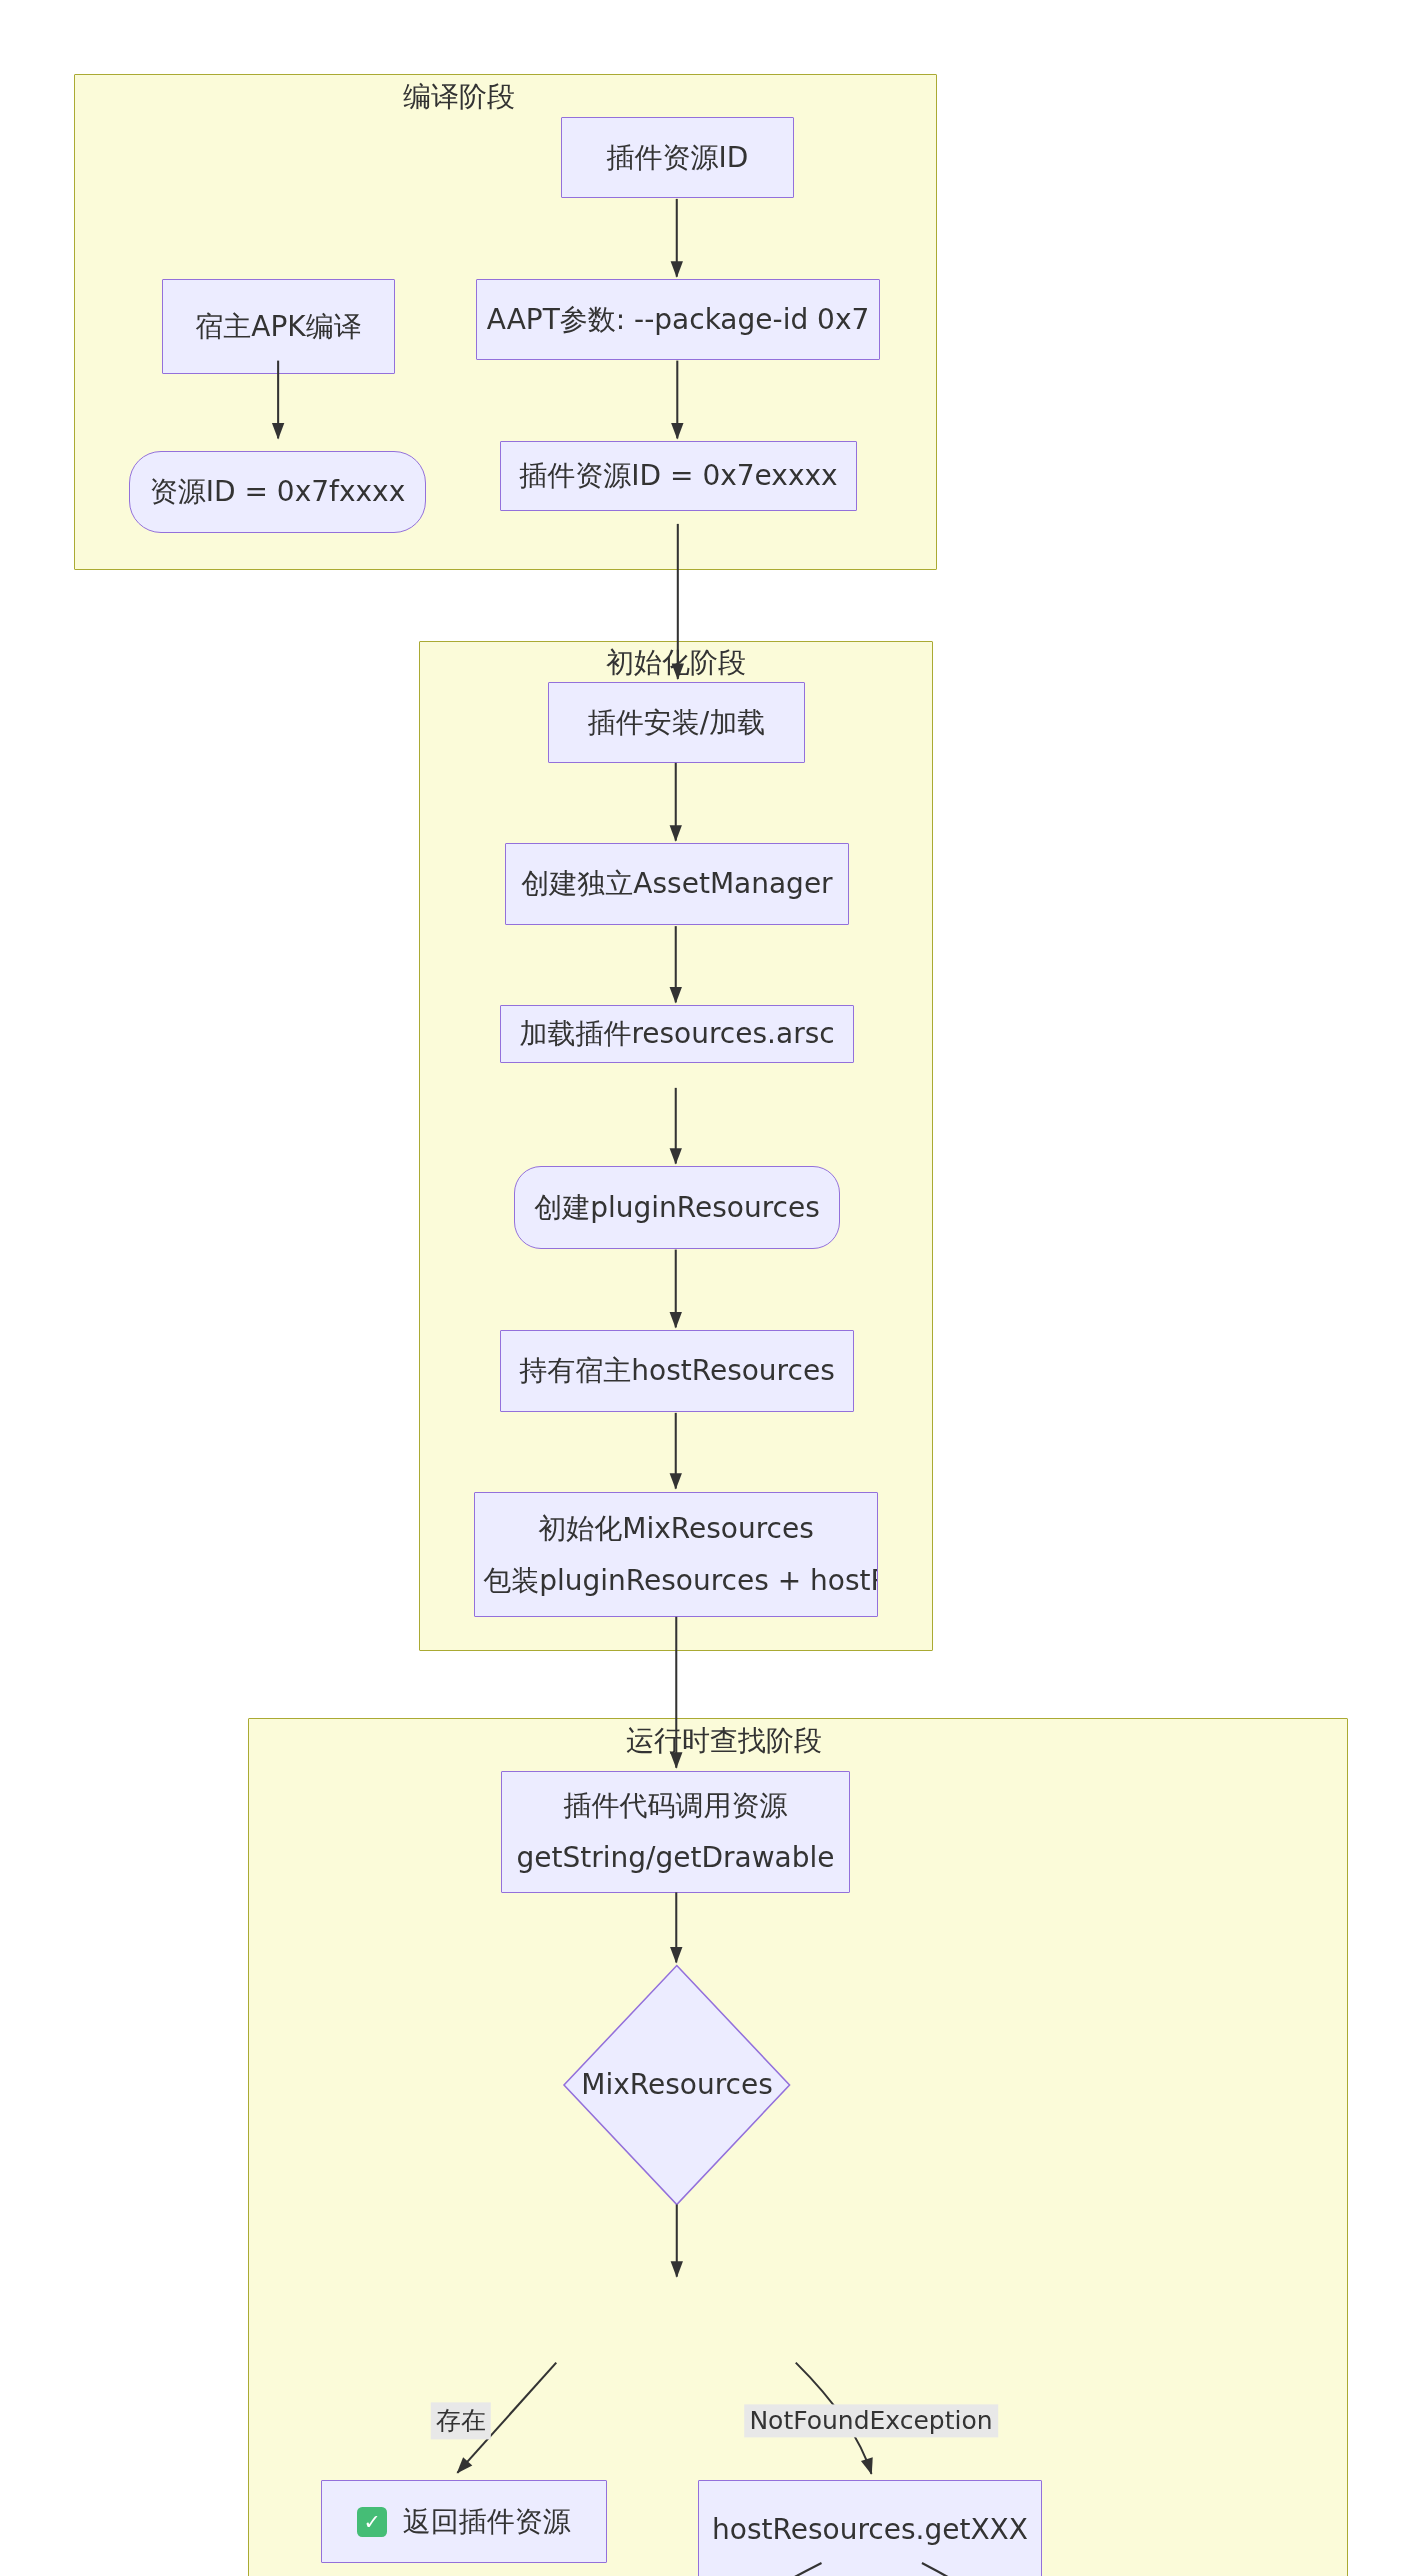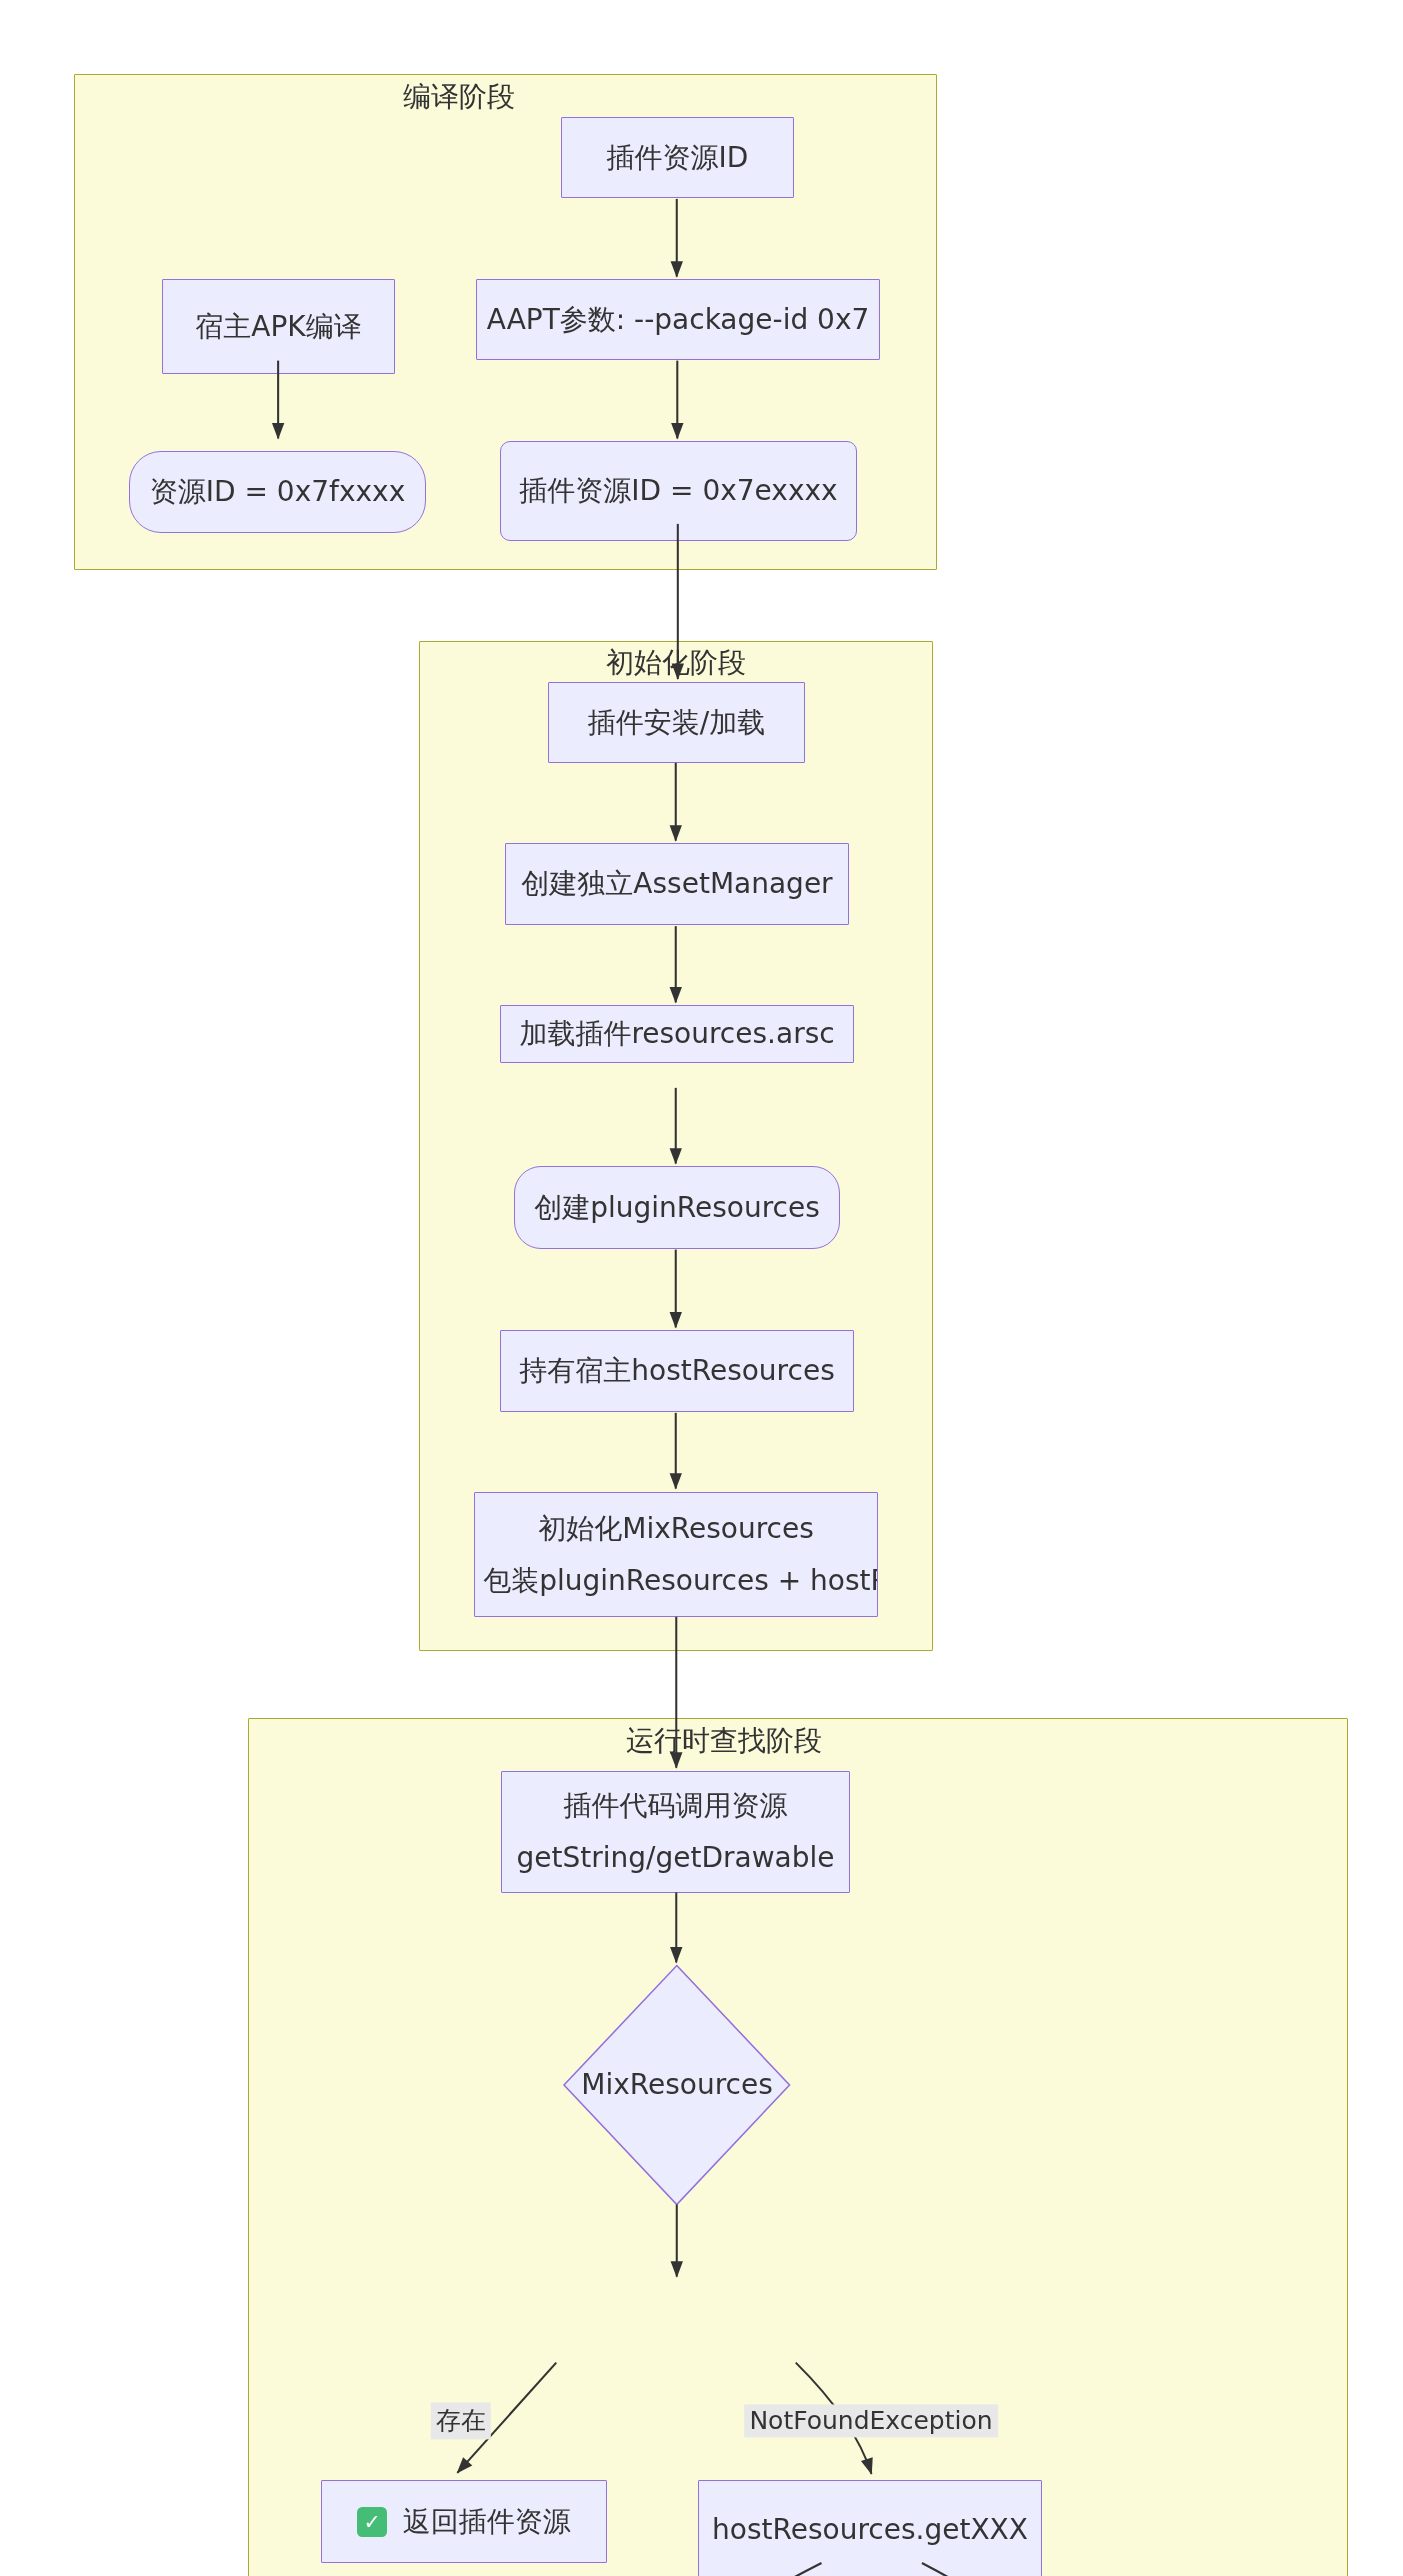--- a/index.html
+++ b/index.html
@@ -69,21 +69,21 @@
     </div>
     <div class="node" style="left: 162px; top: 279px; width: 233px; height: 95px;">
       <div class="line">宿主APK编译</div>
     </div>
     <div class="node" style="left: 476px; top: 279px; width: 404px; height: 81px;">
       <div class="line">AAPT参数: --package-id 0x7</div>
     </div>
     <div class="node" style="left: 129px; top: 451px; width: 297px; height: 82px; border-radius: 32px;">
       <div class="line">资源ID = 0x7fxxxx</div>
     </div>
-    <div class="node" style="left: 500px; top: 441px; width: 357px; height: 100px; border-radius: 10px;">
+    <div class="node" style="left: 500px; top: 441px; width: 357px; height: 70px;">
       <div class="line">插件资源ID = 0x7exxxx</div>
     </div>
     <div class="node" style="left: 548px; top: 682px; width: 257px; height: 81px;">
       <div class="line">插件安装/加载</div>
     </div>
     <div class="node" style="left: 505px; top: 843px; width: 344px; height: 82px;">
       <div class="line">创建独立AssetManager</div>
     </div>
     <div class="node" style="left: 500px; top: 1005px; width: 354px; height: 58px;">
       <div class="line">加载插件resources.arsc</div>

